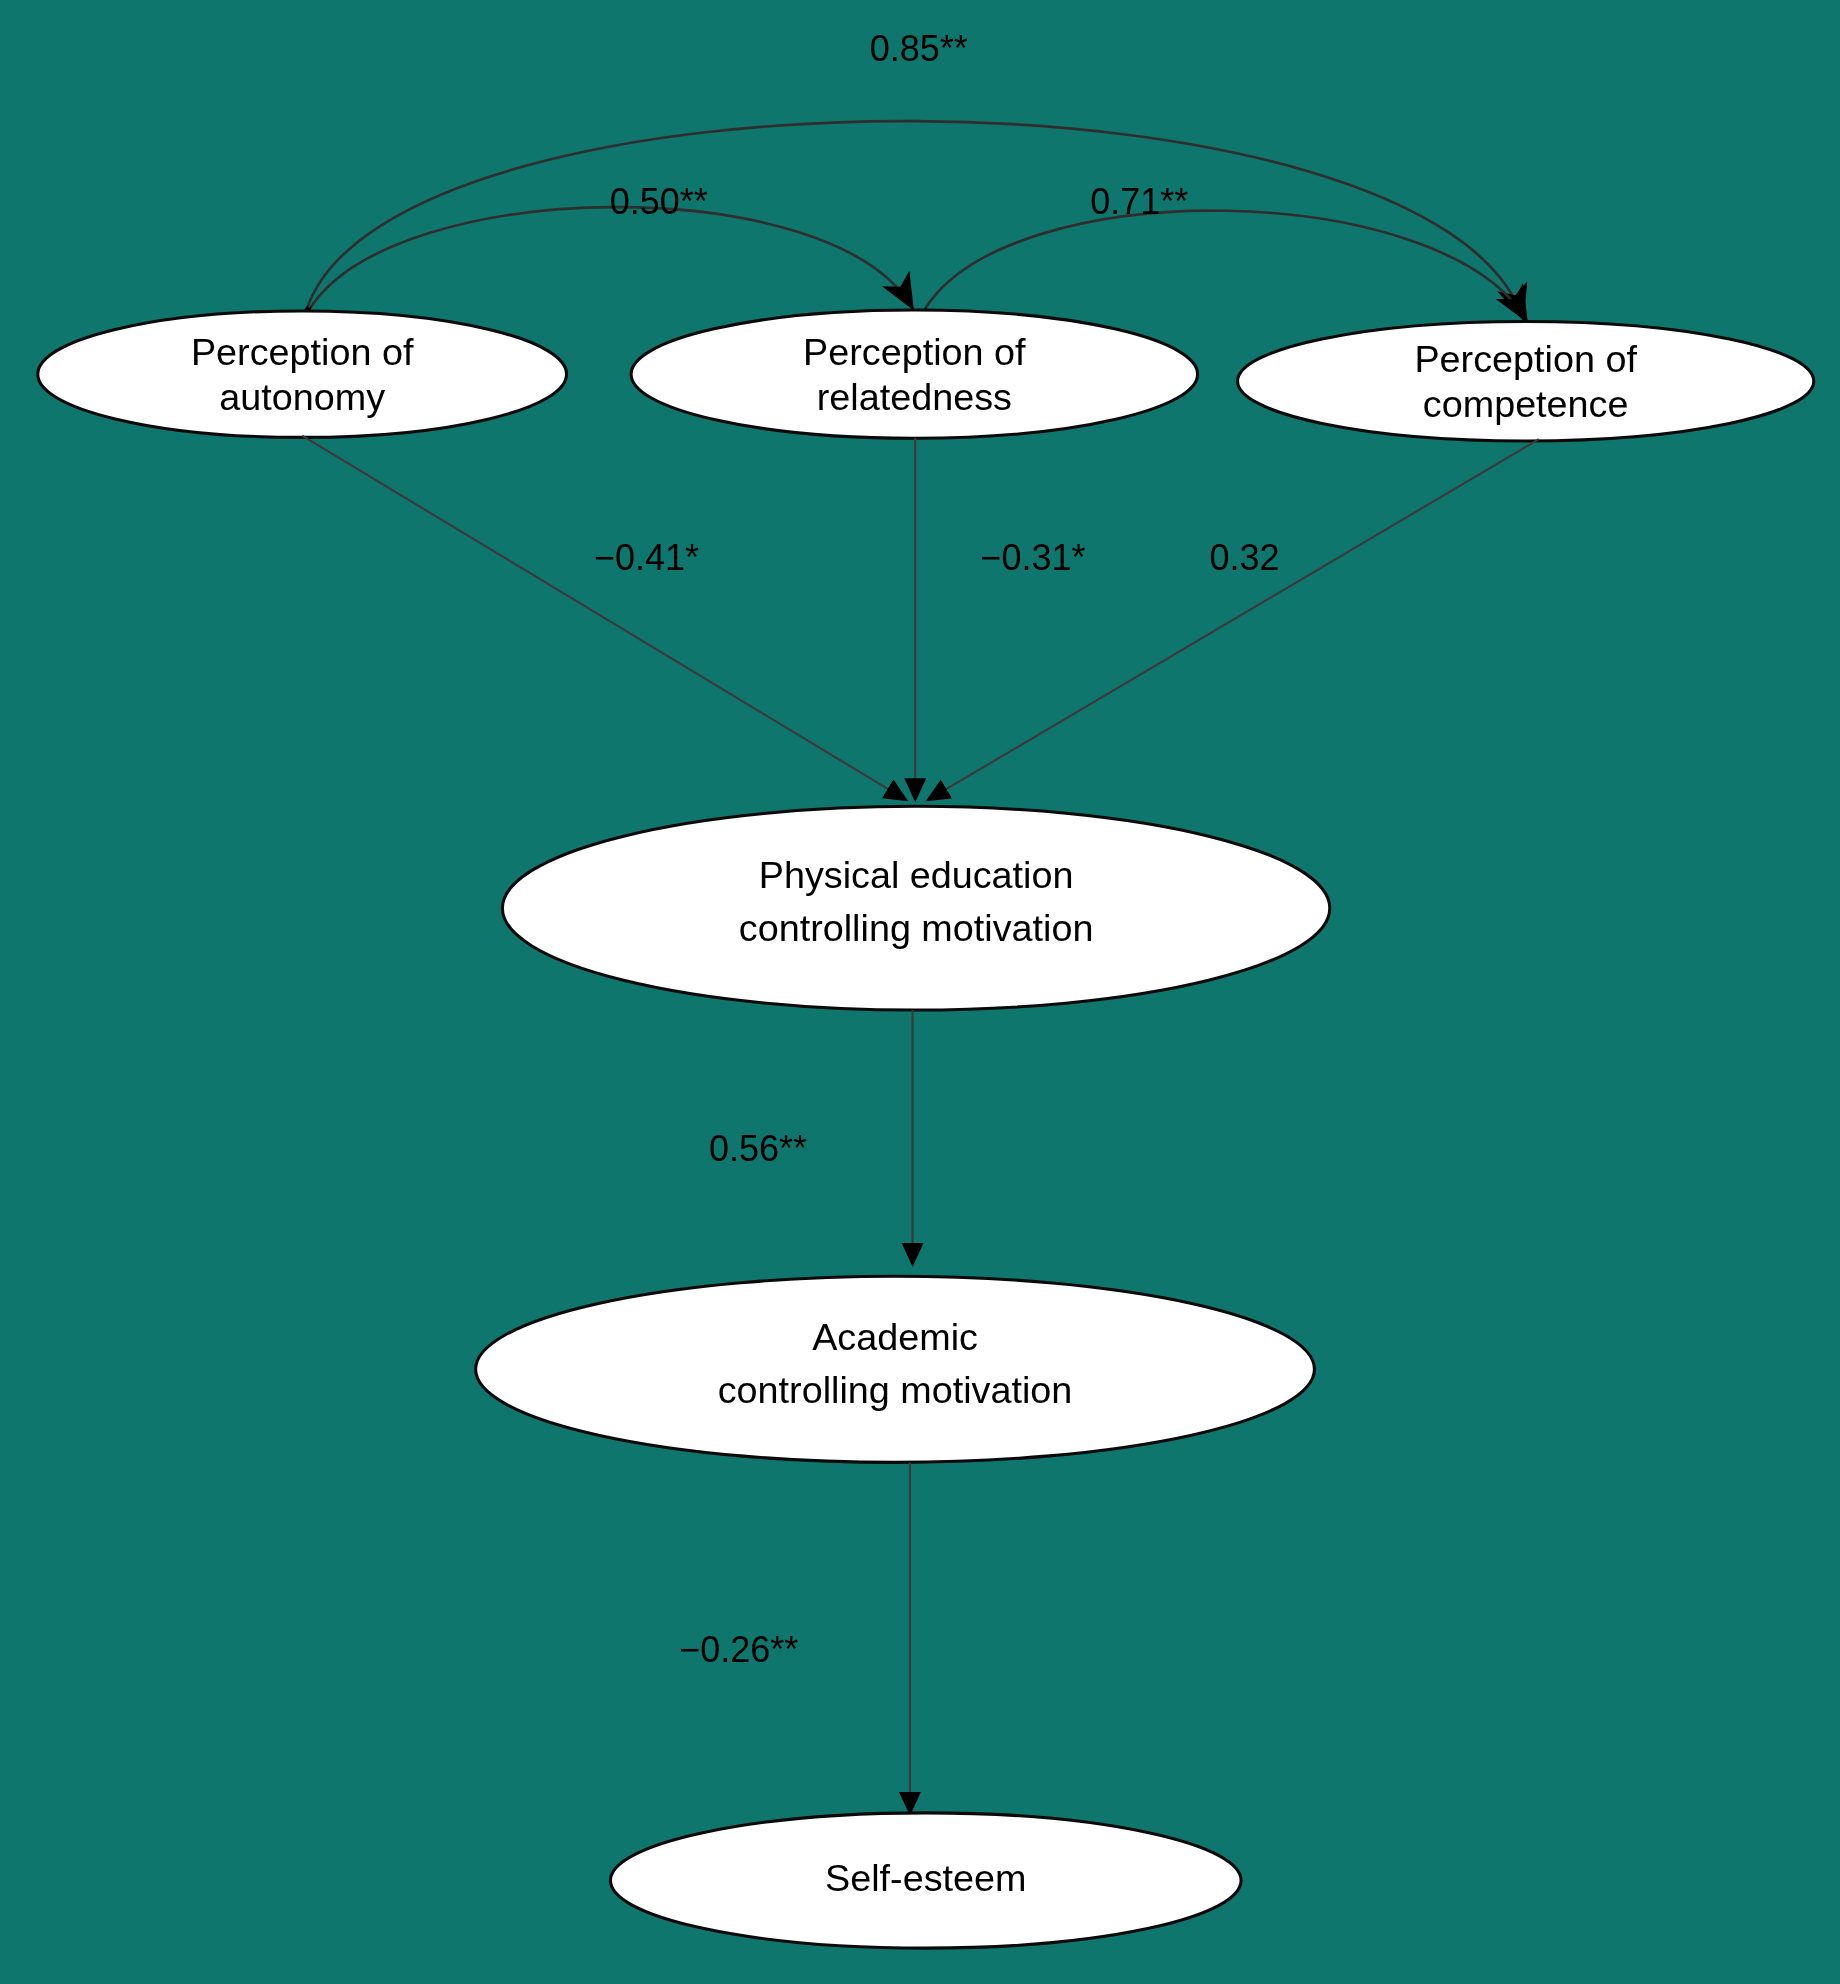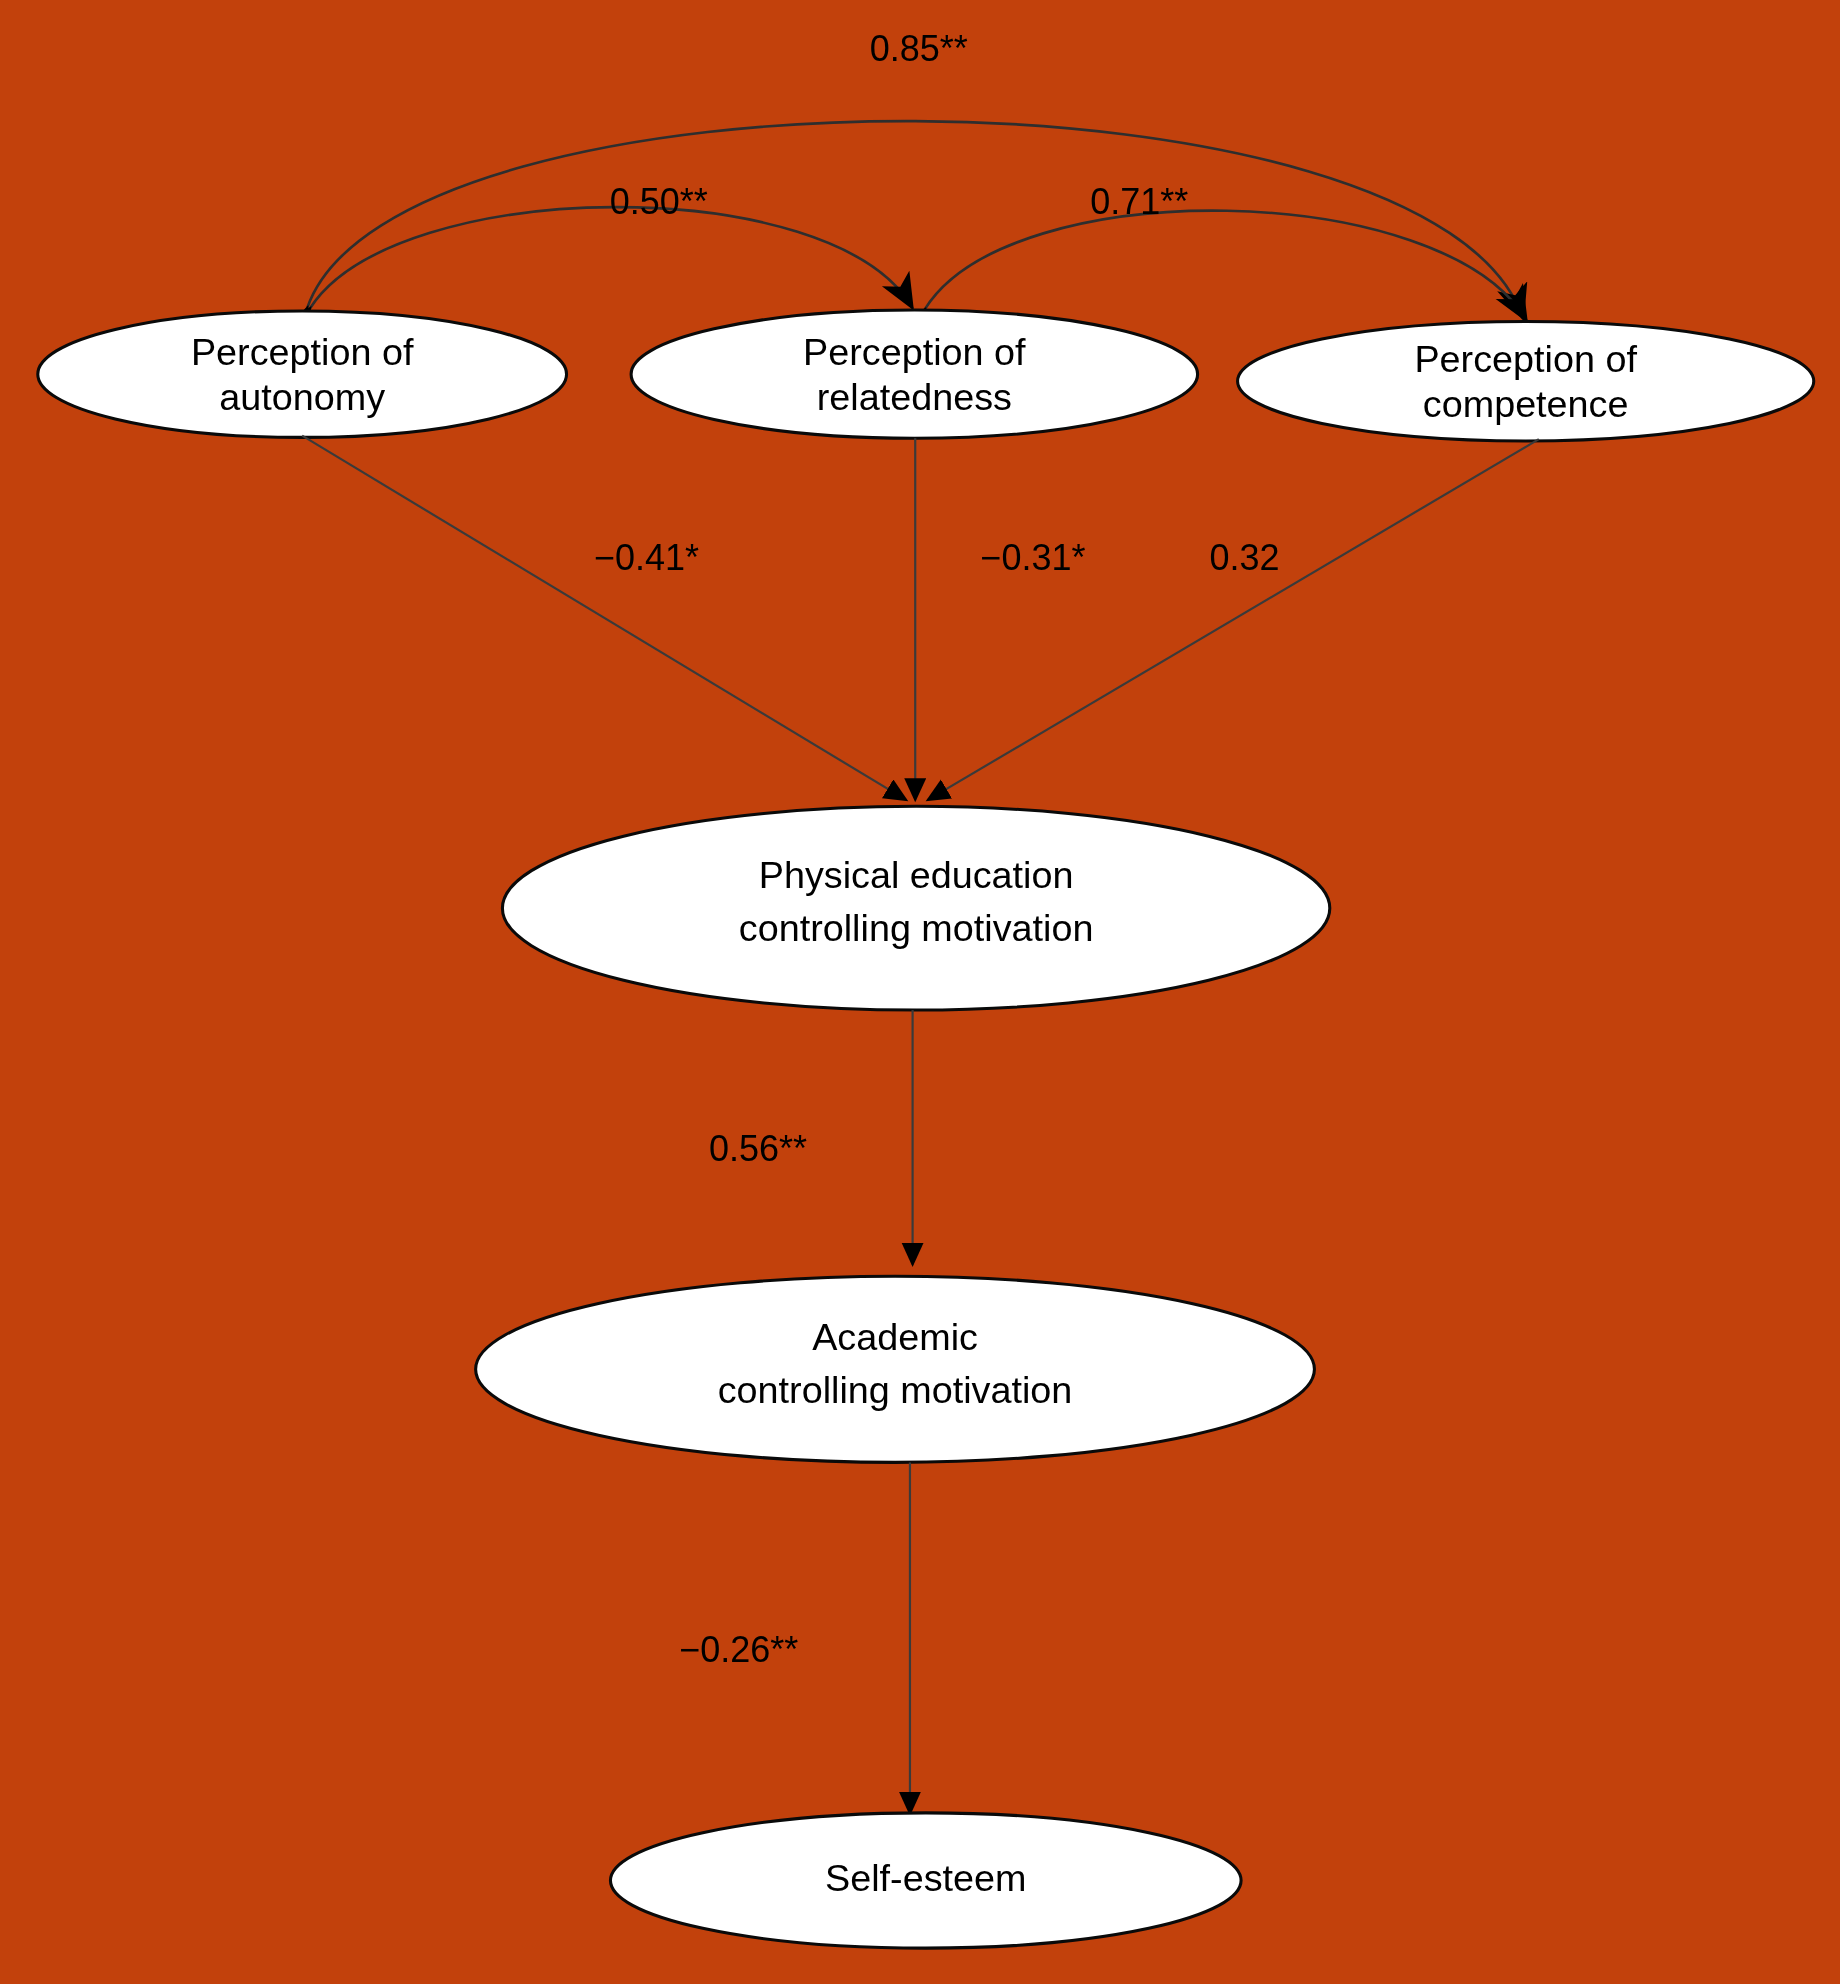--- a/index.html
+++ b/index.html
@@ -11,21 +11,21 @@
   body {
     width: 1841px;
     height: 1985px;
     font-family: "Liberation Sans", sans-serif;
     overflow: hidden;
   }
   #diagram-root {
     position: relative;
     width: 1841px;
     height: 1985px;
-    background: #c2410c;
+    background: #0f766e;
   }
   svg#path-diagram {
     display: block;
     width: 1841px;
     height: 1985px;
   }
   .node-ellipse {
     fill: #ffffff;
     stroke: #0a0a0a;
     stroke-width: 7;

